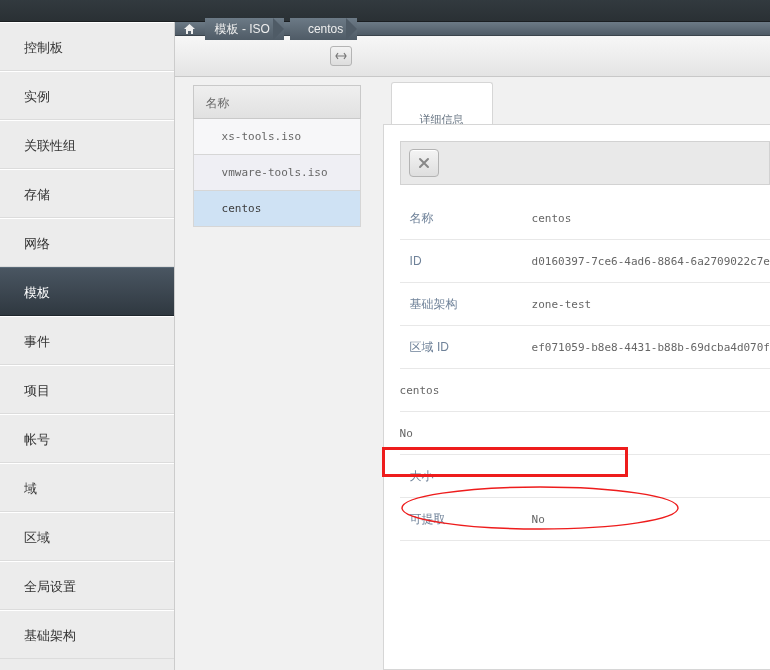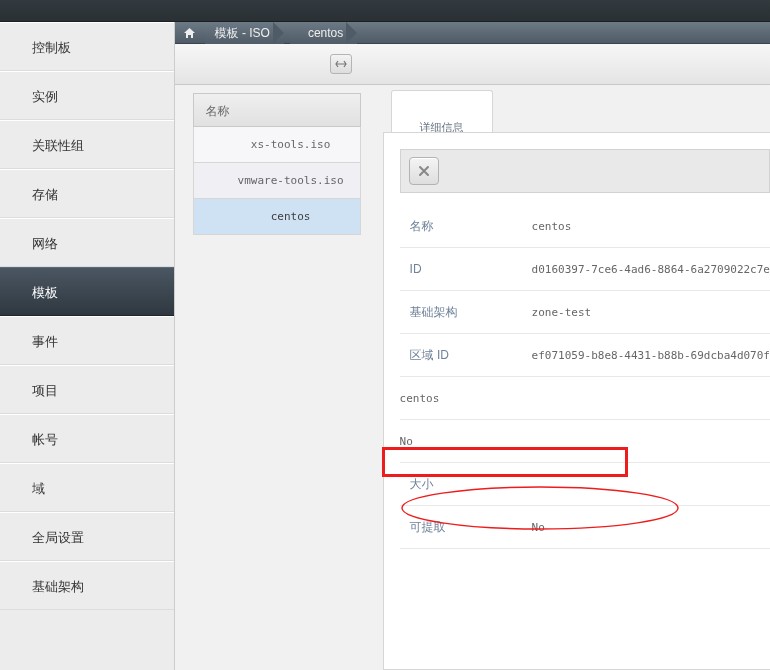--- a/index.html
+++ b/index.html
@@ -19,21 +19,21 @@
   .sidebar {
     width: 180px;
     background: #ececec;
     border-right: 1px solid #ccc;
     display: flex;
     flex-direction: column;
   }
   .side-item {
     height: 49px;
     line-height: 49px;
-    padding-left: 32px;
+    padding-left: 24px;
     font-size: 13px;
     color: #333;
     border-bottom: 1px solid #dcdcdc;
     border-top: 1px solid #fff;
     cursor: pointer;
     background: #ececec;
   }
   .side-item.active {
     background: linear-gradient(#4a5662, #2f3840);
     color: #fff;
@@ -44,21 +44,21 @@
   
   .main {
     flex: 1;
     display: flex;
     flex-direction: column;
     position: relative;
   }
 
   
   .crumb-strip {
-    height: 22px;
+    height: 14px;
     background: linear-gradient(#6c7a86, #4f5b66);
     border-bottom: 1px solid #3b444c;
     display: flex;
     align-items: center;
     padding-left: 6px;
     font-size: 12px;
   }
   .home-icon {
     width: 18px; height: 18px;
     display: flex; align-items: center; justify-content: center;
@@ -131,21 +131,20 @@
   .list-row {
     height: 36px; line-height: 36px;
     padding-left: 28px;
     font-size: 11px;
     font-family: "SimSun", monospace;
     color: #666;
     border: 1px solid #d6d6d6;
     border-top: none;
     background: #f7f7f9;
     cursor: pointer;
-    text-align: center;
   }
   .list-row:nth-child(odd) { background: #efeff4; }
   .list-row.selected {
     background: #cfe2f4;
     color: #3c3c3c;
   }
 
   
   .detail-panel {
     flex: 1;
@@ -235,20 +234,21 @@
     <div class="side-item">控制板</div>
     <div class="side-item">实例</div>
     <div class="side-item">关联性组</div>
     <div class="side-item">存储</div>
     <div class="side-item">网络</div>
     <div class="side-item active">模板</div>
     <div class="side-item">事件</div>
     <div class="side-item">项目</div>
     <div class="side-item">帐号</div>
     <div class="side-item">域</div>
+    <div class="side-item">区域</div>
     <div class="side-item">全局设置</div>
     <div class="side-item">基础架构</div>
   </div>
 
   <div class="main">
 
     <div class="crumb-strip">
       <div class="home-icon">
         <svg width="13" height="12" viewBox="0 0 13 12">
             <path fill="#eee" d="M6.5 1 L12 6 H10 V11 H8 V8 H5 V11 H3 V6 H1 Z"></path>

